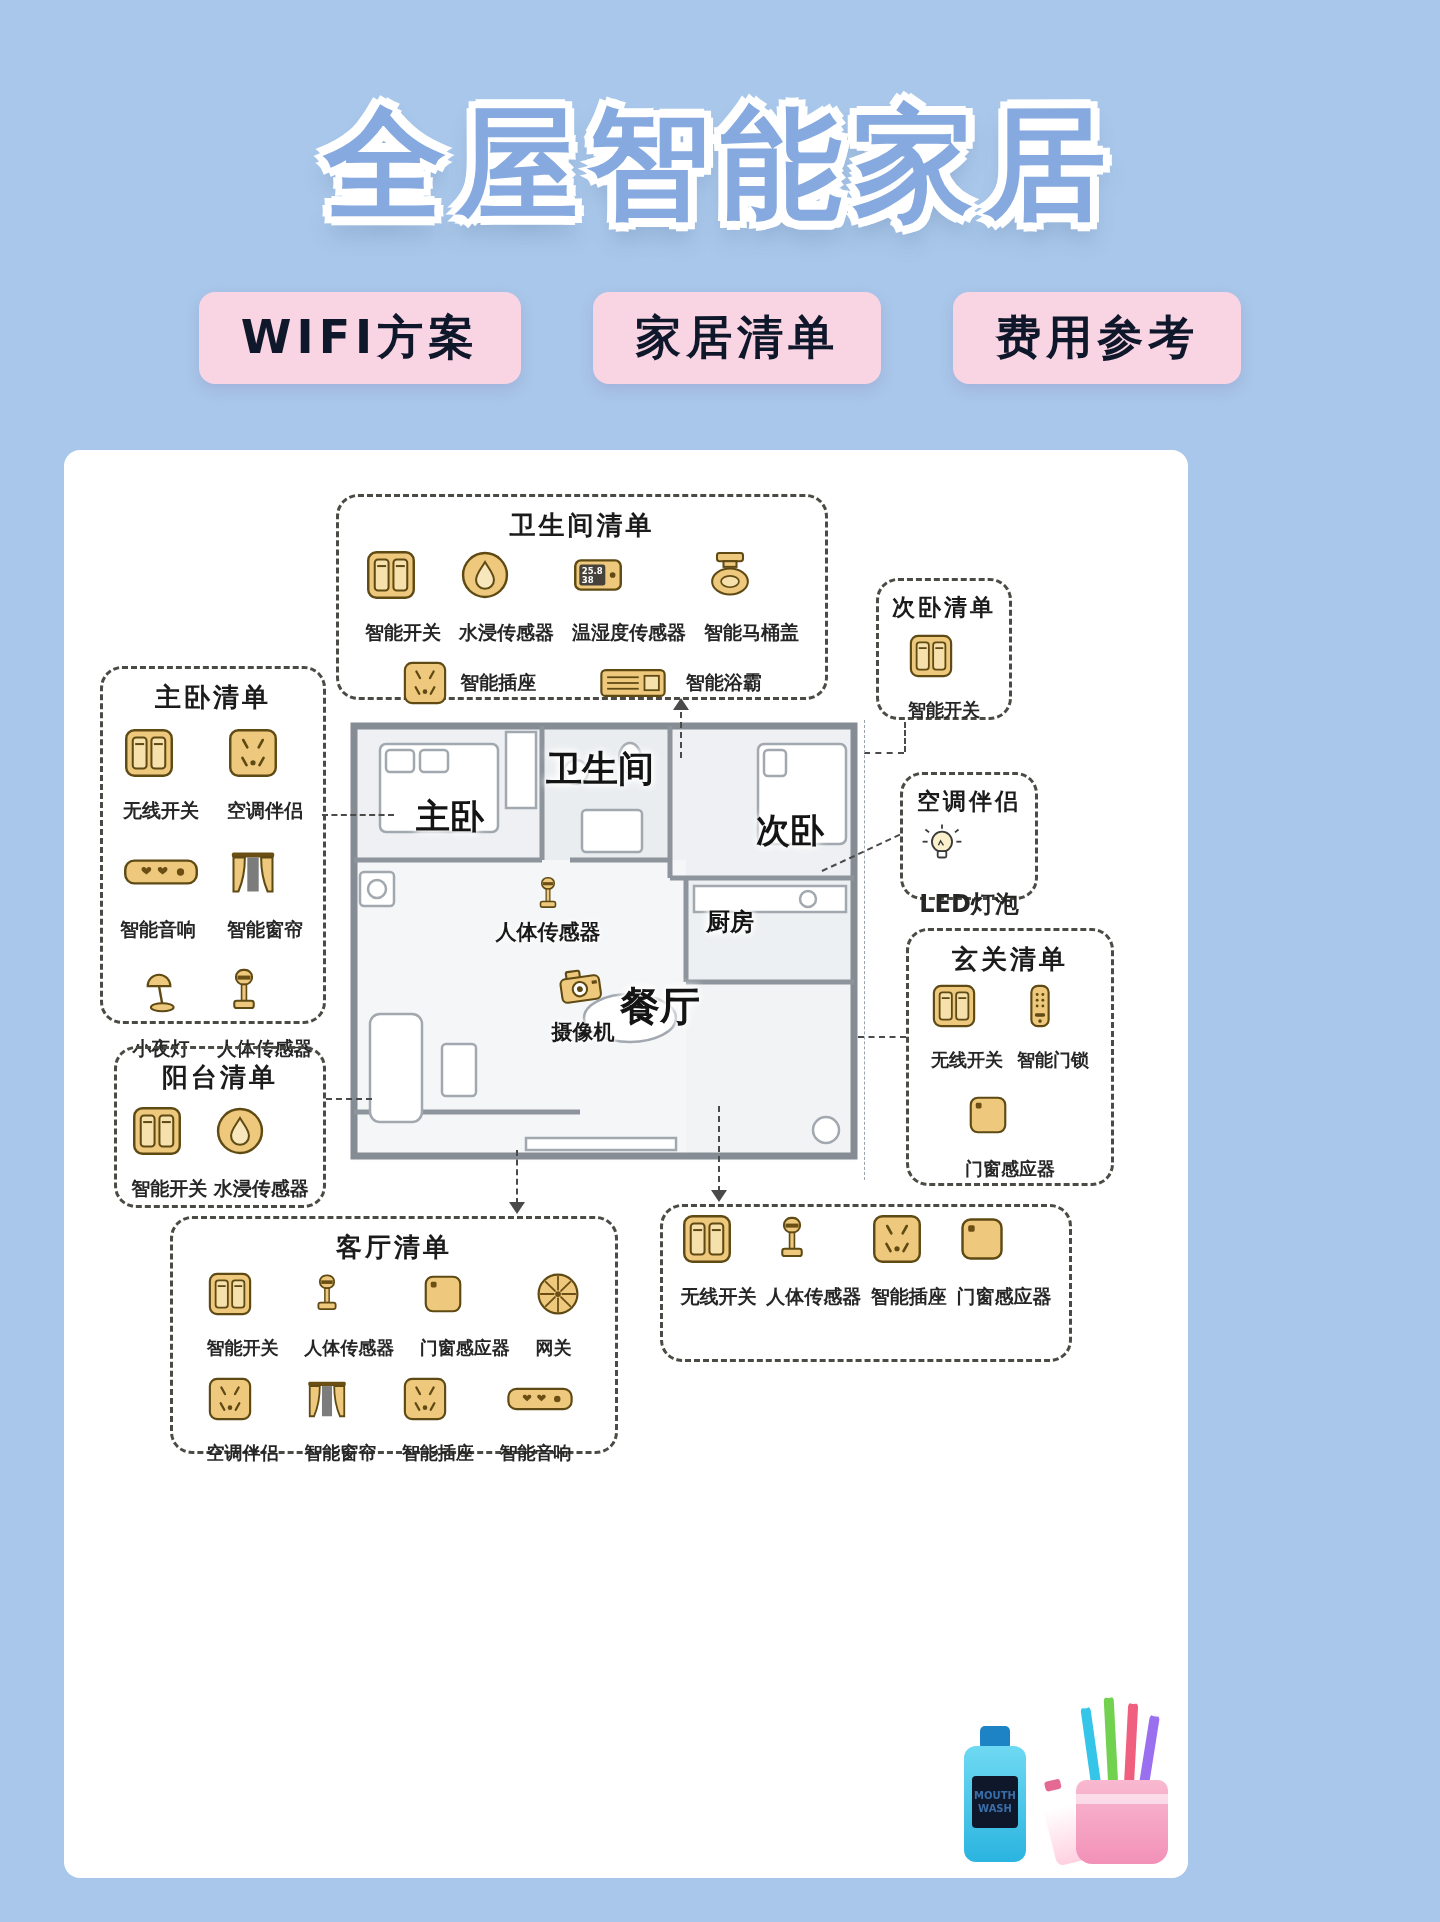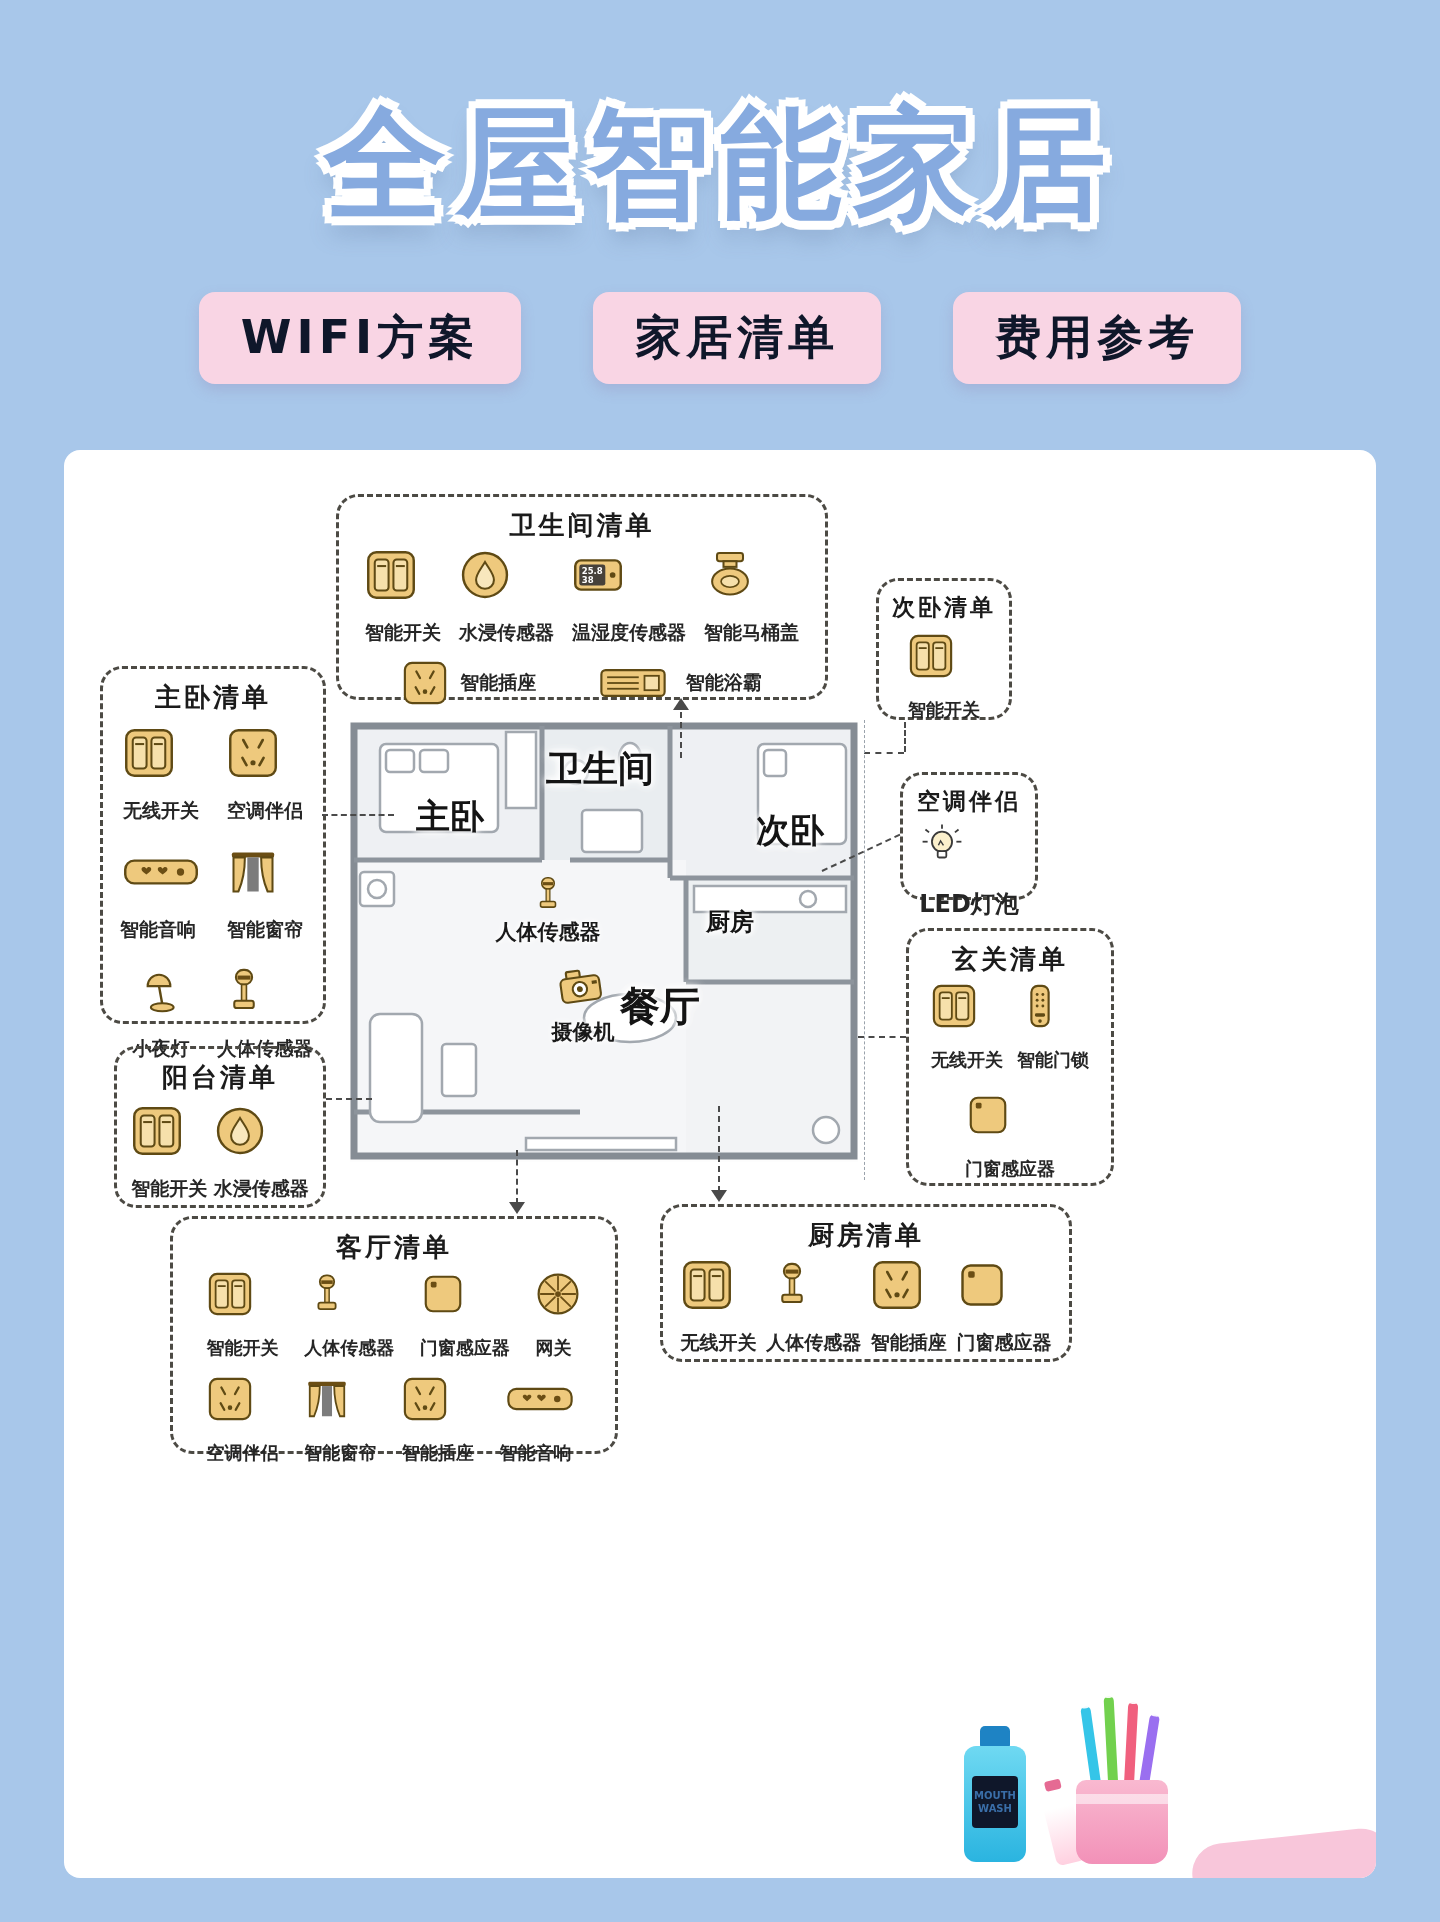--- a/index.html
+++ b/index.html
@@ -31,21 +31,21 @@
     background: #f9d5e4; color: #0f172a;
     font-size: 46px; font-weight: 900; letter-spacing: 5px;
     padding: 15px 42px; border-radius: 16px;
     box-shadow: 0 6px 14px rgba(140,110,160,.22);
     white-space: nowrap;
   }
 
   
   .card {
     position: absolute; left: 64px; top: 450px;
-    width: 1312px; height: 1428px;
+    width: 1124px; height: 1428px;
     background: #ffffff; border-radius: 16px;
     overflow: hidden;
   }
 
   
   .gbox {
     position: absolute;
     border: 3px dashed #4c4a44;
     border-radius: 22px;
   }
@@ -450,21 +450,20 @@
       <div class="item">
         <svg class="ic ic-wide" style="height:46px">
             <use href="#i-speaker" xlink:href="#i-speaker"></use>
           </svg>
         <span class="ilabel" style="font-size:18px">智能音响</span>
       </div>
     </div>
   </section>
 
   <section class="gbox" id="g-kitchen">
-    <h2 class="gtitle">厨房清单</h2>
     <div class="grow">
       <div class="item">
         <svg class="ic">
             <use href="#i-switch" xlink:href="#i-switch"></use>
           </svg>
         <span class="ilabel">无线开关</span>
       </div>
       <div class="item">
         <svg class="ic">
             <use href="#i-bodysensor" xlink:href="#i-bodysensor"></use>

